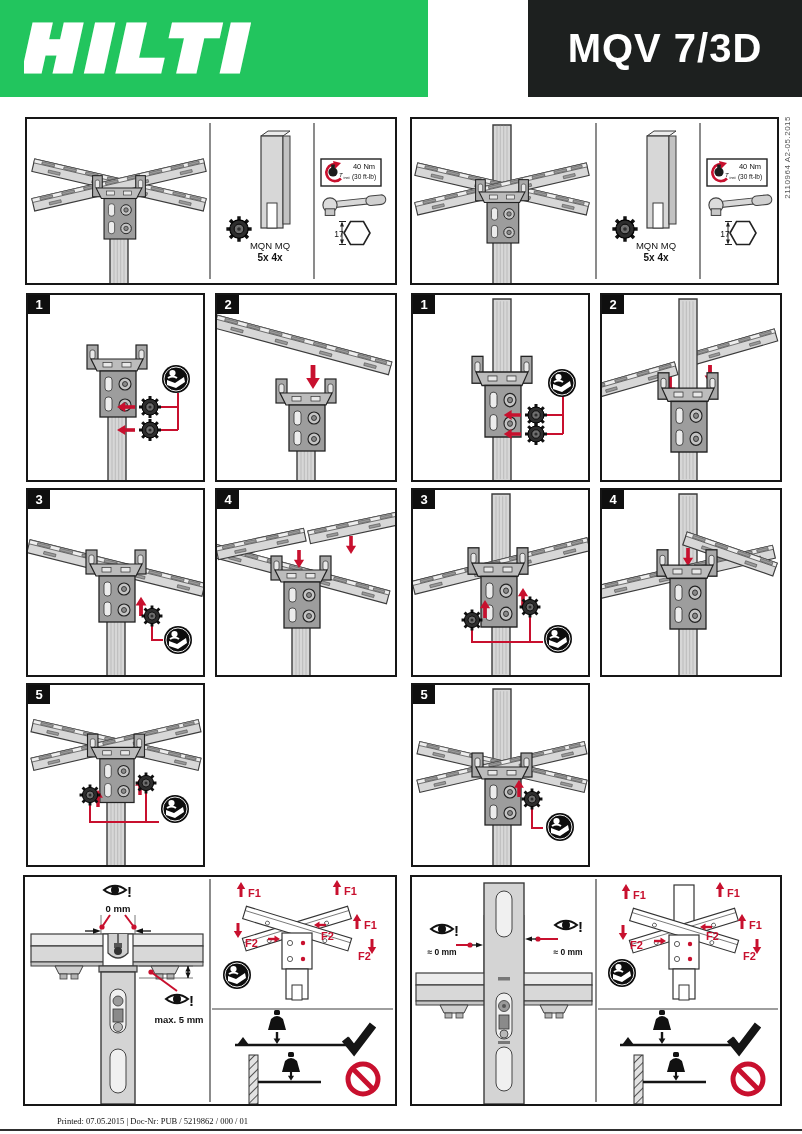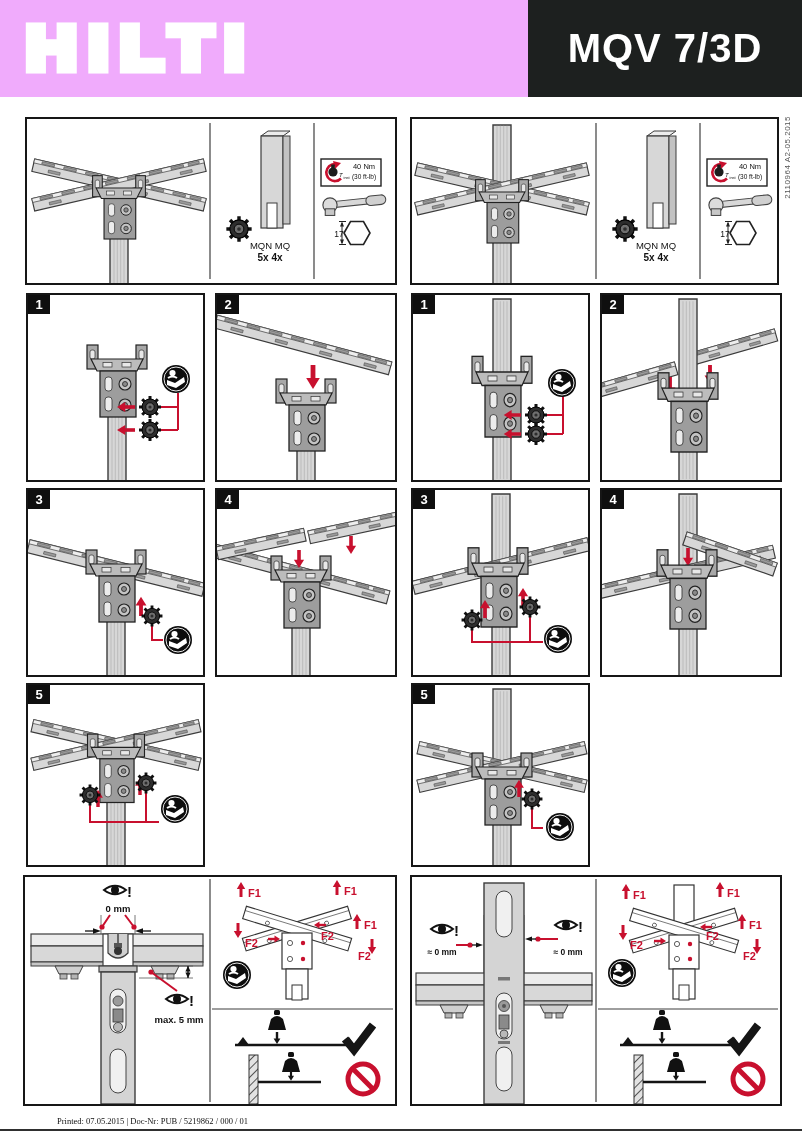--- a/index.html
+++ b/index.html
@@ -1,19 +1,19 @@
 <!DOCTYPE html>
 <html><head>
 <meta charset="utf-8">
 <style>
   html,body{margin:0;padding:0;background:#fff;}
   .page{position:relative;width:802px;height:1134px;background:#fff;overflow:hidden;
         font-family:"Liberation Sans",sans-serif;}
   
-  .header-red{position:absolute;left:0;top:0;width:528px;height:97px;background:#f0abfc;}
+  .header-red{position:absolute;left:0;top:0;width:428px;height:97px;background:#22c55e;font-style:italic;}
   .header-black{position:absolute;left:528px;top:0;width:274px;height:97px;background:#1d201f;
         display:flex;align-items:center;justify-content:center;}
   .product{color:#fff;font-size:40px;font-weight:bold;letter-spacing:1px;}
   .logo-svg{position:absolute;left:24px;top:16px;}
   
   .panel{position:absolute;border:2px solid #161616;background:#fff;box-sizing:border-box;}
   .panel svg.scene{position:absolute;left:0;top:0;display:block;}
   .badge{position:absolute;top:0;left:0;width:22px;height:19px;background:#0f0f0f;color:#fff;
         font-weight:bold;font-size:13px;display:flex;align-items:center;justify-content:center;z-index:2;}
   .margin-note{position:absolute;left:783px;top:116px;font-size:8px;color:#555;

